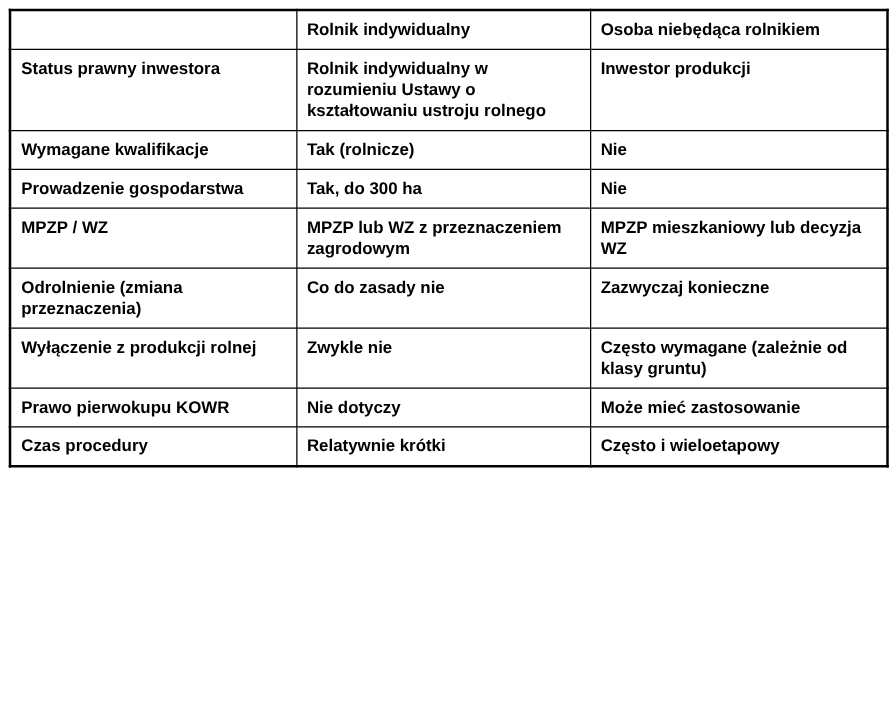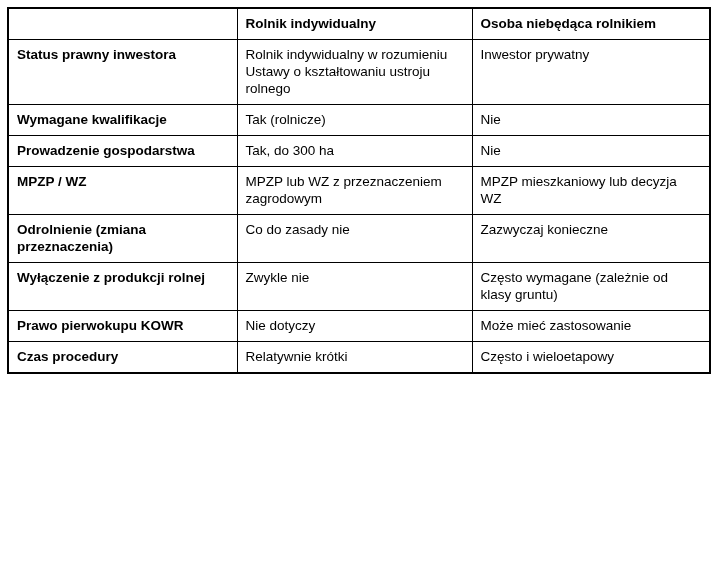--- a/index.html
+++ b/index.html
@@ -33,21 +33,21 @@
     text-align: left;
     padding: 6px 9px 7px 8px;
     font-size: 13.5px;
     line-height: 17px;
     word-wrap: break-word;
   }
   .cmp th {
     font-weight: bold;
   }
   .cmp td {
-    font-weight: normal;
+    font-weight: bold;
   }
 </style>
 </head>
 <body>
 
 <div class="page">
   <table class="cmp">
     <colgroup>
       <col class="c0">
         <col class="c1">
@@ -57,21 +57,21 @@
       <tr>
         <th></th>
         <th>Rolnik indywidualny</th>
         <th>Osoba niebędąca rolnikiem</th>
       </tr>
     </thead>
     <tbody>
       <tr>
         <th>Status prawny inwestora</th>
         <td>Rolnik indywidualny w rozumieniu Ustawy o kształtowaniu ustroju rolnego</td>
-        <td>Inwestor prywatny</td>
+        <td>Inwestor produkcji</td>
       </tr>
       <tr>
         <th>Wymagane kwalifikacje</th>
         <td>Tak (rolnicze)</td>
         <td>Nie</td>
       </tr>
       <tr>
         <th>Prowadzenie gospodarstwa</th>
         <td>Tak, do 300 ha</td>
         <td>Nie</td>

